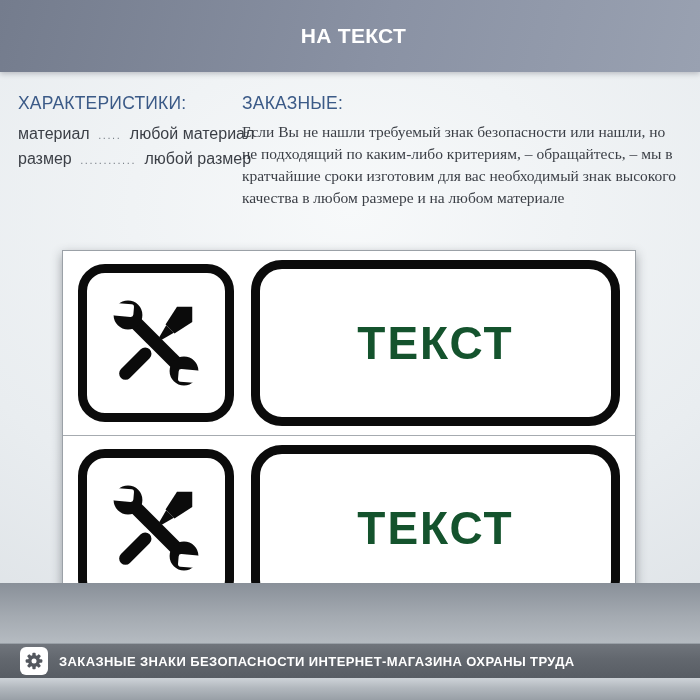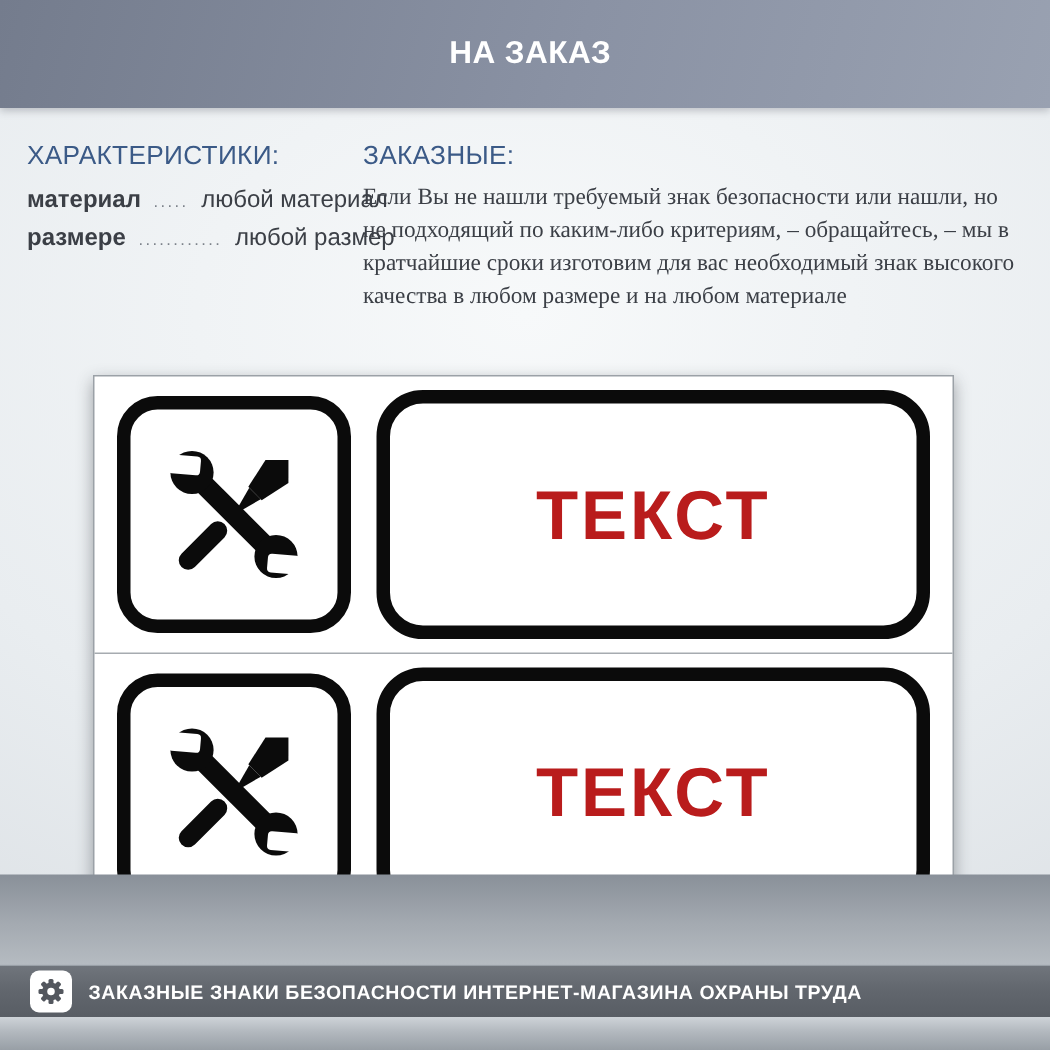--- a/index.html
+++ b/index.html
@@ -13,69 +13,69 @@
           display:flex;align-items:center;justify-content:center;
           box-shadow:0 2px 5px rgba(60,66,78,.28);}
   .header .t-reg{color:#ffffff;font-size:21px;font-weight:400;letter-spacing:.3px;}
   .header .t-bold{color:#ffffff;font-size:21px;font-weight:700;margin-left:7px;letter-spacing:.3px;}
 
   
   .blue-head{color:#3b5a87;font-size:17.5px;font-weight:400;letter-spacing:.2px;}
   .chars{position:absolute;left:18px;top:93px;width:215px;}
   .chars .rows{margin-top:8px;}
   .spec-row{font-size:16px;color:#3b3f46;line-height:24px;white-space:nowrap;}
-  .spec-label{font-weight:700;}
+  .spec-label{font-weight:400;}
   .spec-dots{color:#7c828a;font-size:11px;letter-spacing:1.6px;margin:0 4px;}
   .desc{position:absolute;left:242px;top:93px;width:436px;}
   .desc p{margin:7px 0 0 0;font-size:15.5px;line-height:22px;color:#3b3f46;font-family:Liberation Serif, serif;}
 
   
   .board{position:absolute;left:62px;top:250px;width:574px;height:370px;background:#ffffff;
          border:1px solid #9ba1a7;box-sizing:border-box;
          box-shadow:0 4px 10px rgba(40,45,52,.42);}
   .sign-row{height:184px;display:flex;align-items:center;padding:0 15px;box-sizing:border-box;}
   .sign-row + .sign-row{border-top:1px solid #a6abb0;}
   .picto-sign{width:156px;height:158px;flex:0 0 auto;border:9px solid #0b0b0b;border-radius:27px;
               background:#ffffff;box-sizing:border-box;display:flex;align-items:center;justify-content:center;}
   .text-sign{flex:1 1 auto;height:166px;margin-left:17px;border:9px solid #0b0b0b;border-radius:31px;
              background:#ffffff;box-sizing:border-box;display:flex;align-items:center;justify-content:center;}
-  .text-sign .sign-text{font-size:46px;font-weight:700;color:#b91c1c;letter-spacing:2px;}
+  .text-sign .sign-text{font-size:46px;font-weight:700;color:#14532d;letter-spacing:2px;}
 
   
   .band-mid{position:absolute;left:0;top:583px;width:700px;height:60px;
             background:linear-gradient(to bottom,#899099 0%,#a4aab1 55%,#b5bbc1 100%);}
   .footer-bar{position:absolute;left:0;top:643px;width:700px;height:35px;
               background:linear-gradient(to bottom,#70757c 0%,#62676e 45%,#585d64 100%);
               border-top:1px solid #99a0a7;box-sizing:border-box;
               display:flex;align-items:center;padding-left:20px;}
   .gear-box{width:28px;height:28px;background:#ffffff;border-radius:6px;
             display:flex;align-items:center;justify-content:center;flex:0 0 auto;}
   .footer-text{margin-left:11px;color:#ffffff;font-size:13px;font-weight:700;letter-spacing:.4px;white-space:nowrap;}
   .band-bottom{position:absolute;left:0;top:678px;width:700px;height:22px;
                background:linear-gradient(to bottom,#ced3d8 0%,#b2b8be 45%,#989fa6 100%);}
 </style>
 </head>
 <body>
 
 <div class="page">
 
   <div class="header">
-    <span class="t-bold">НА ЗАКАЗ</span>
+    <span class="t-bold">НА ТЕКСТ</span>
   </div>
 
   <div class="chars">
     <div class="blue-head">ХАРАКТЕРИСТИКИ:</div>
     <div class="rows">
       <div class="spec-row">
         <span class="spec-label">материал</span>
         <span class="spec-dots">.....</span>
         <span class="spec-value">любой материал</span>
       </div>
       <div class="spec-row">
-        <span class="spec-label">размере</span>
+        <span class="spec-label">размер</span>
         <span class="spec-dots">............</span>
         <span class="spec-value">любой размер</span>
       </div>
     </div>
   </div>
 
   <div class="desc">
     <div class="blue-head">ЗАКАЗНЫЕ:</div>
     <p>Если Вы не нашли требуемый знак безопасности или нашли, но не подходящий по каким-либо критериям, – обращайтесь, – мы в кратчайшие сроки изготовим для вас необходимый знак высокого качества в любом размере и на любом материале</p>
   </div>

